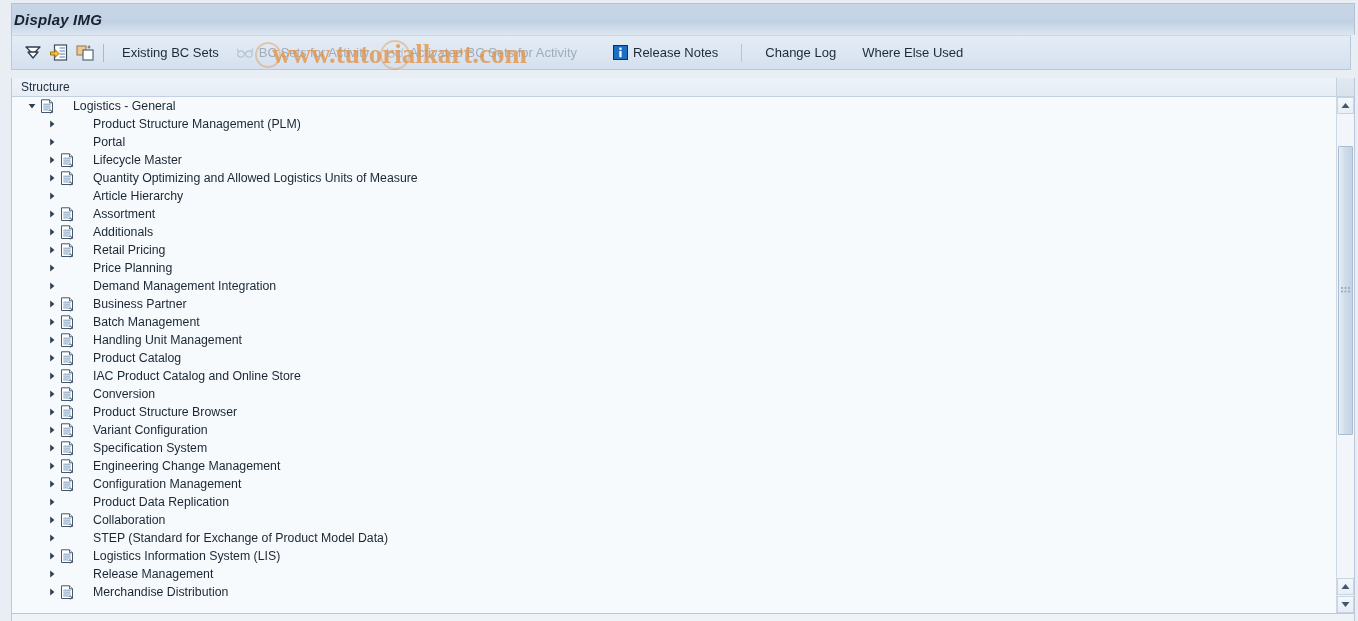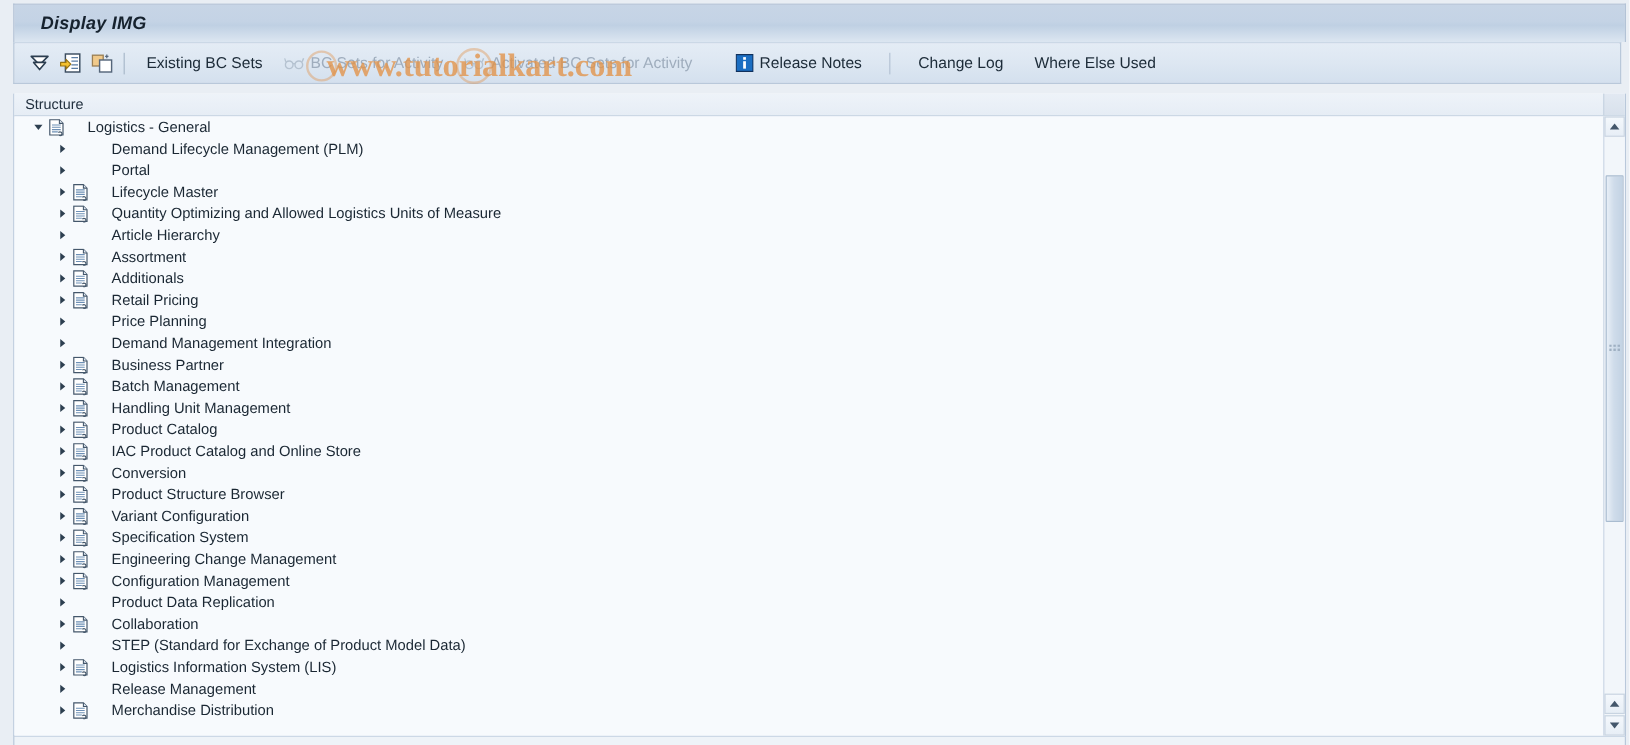--- a/index.html
+++ b/index.html
@@ -26,21 +26,21 @@
     border: 1px solid #b3c3d6;
     border-bottom: none;
     display: flex;
     align-items: center;
   }
   .titlebar-text {
     font-size: 15px;
     font-weight: bold;
     font-style: italic;
     color: #16222e;
-    padding-left: 22px;
+    padding-left: 2px;
     letter-spacing: 0.2px;
   }
 
   
   .toolbar {
     position: absolute;
     left: 11px; top: 35px;
     width: 1340px; height: 35px;
     background: linear-gradient(to bottom, #e4ecf5 0%, #dde7f2 50%, #d4e0ee 100%);
     border: 1px solid #b9c8da;
@@ -307,21 +307,21 @@
         </div>
         <div class="tree-row">
           <div style="width: 34px; flex: 0 0 auto;"></div>
           <div class="tw-arrow">
             <svg width="8" height="8" viewBox="0 0 8 8">
               <polygon points="2.2,0.6 6.4,4 2.2,7.4" fill="#2d3f50"></polygon>
             </svg>
           </div>
           <div class="tw-icon"></div>
           <div style="width: 16px; flex: 0 0 auto;"></div>
-          <span class="tw-label">Demand Lifecycle Management (PLM)</span>
+          <span class="tw-label">Product Structure Management (PLM)</span>
         </div>
         <div class="tree-row">
           <div style="width: 34px; flex: 0 0 auto;"></div>
           <div class="tw-arrow">
             <svg width="8" height="8" viewBox="0 0 8 8">
               <polygon points="2.2,0.6 6.4,4 2.2,7.4" fill="#2d3f50"></polygon>
             </svg>
           </div>
           <div class="tw-icon"></div>
           <div style="width: 16px; flex: 0 0 auto;"></div>

